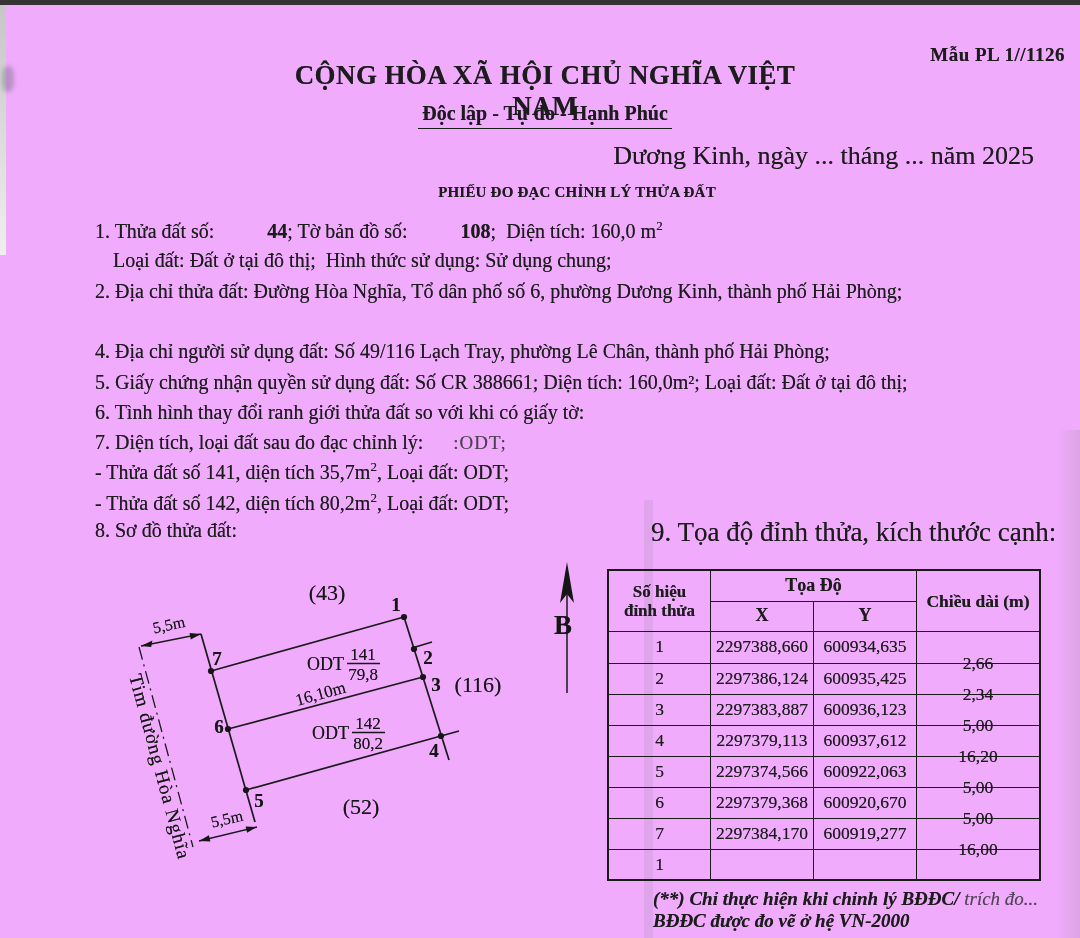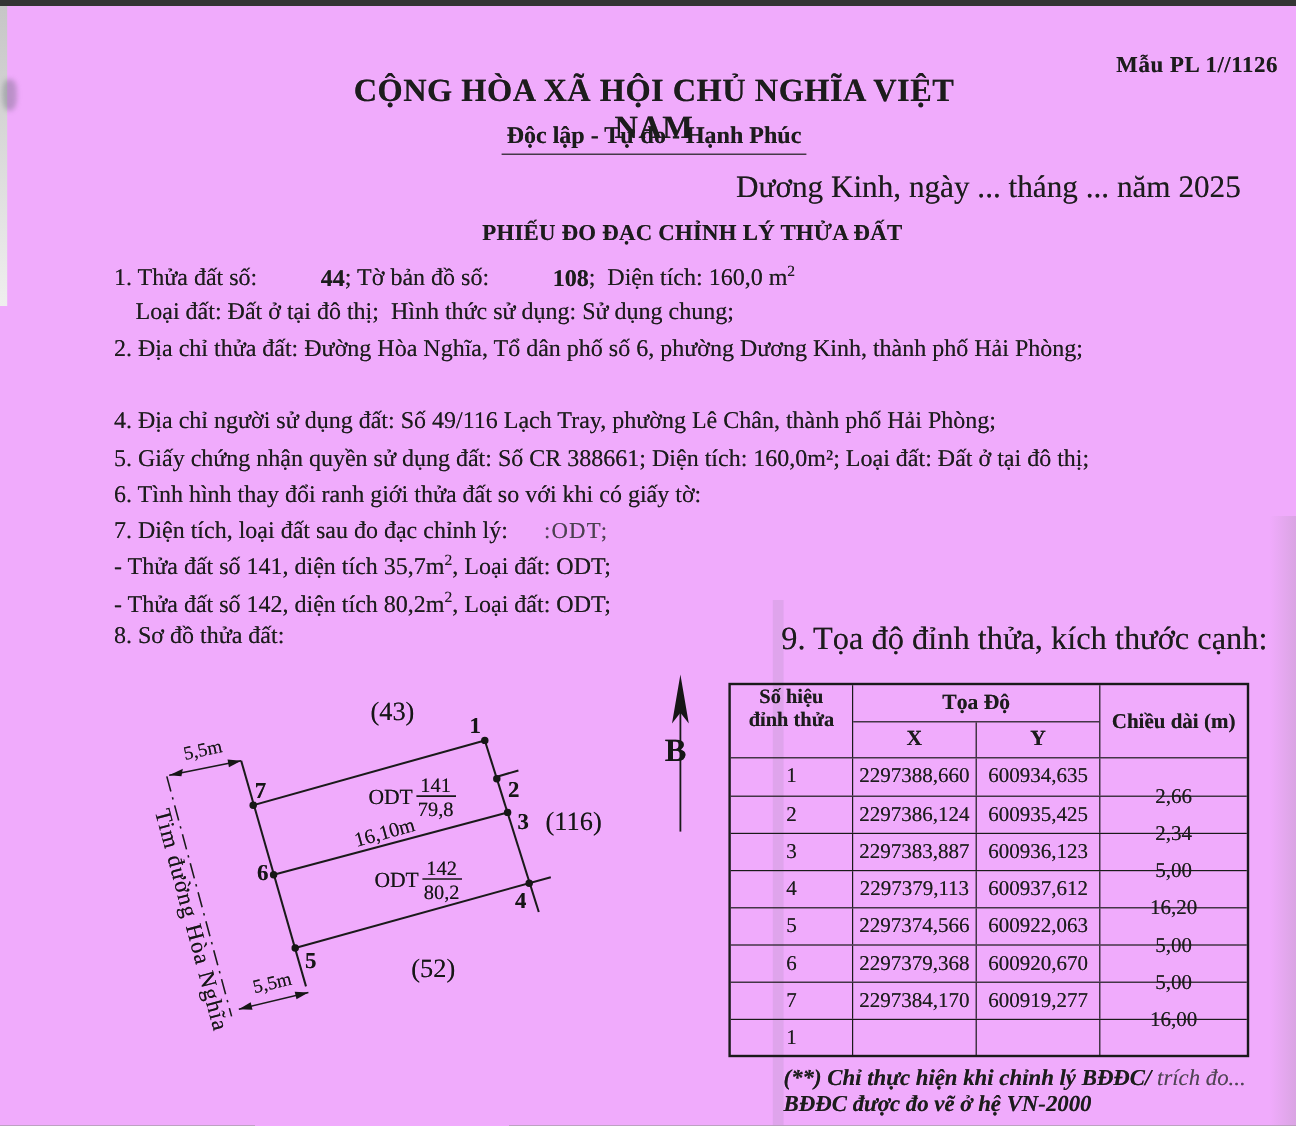--- a/index.html
+++ b/index.html
@@ -23,38 +23,38 @@
     background:linear-gradient(to right, rgba(150,150,150,0), rgba(140,140,140,.22)); }
   
   .form-code { top:44px; right:15px; font-weight:bold; font-size:19px; letter-spacing:.5px; }
   .country { top:60px; left:270px; width:550px; text-align:center;
     font-weight:bold; font-size:27px; letter-spacing:.4px; }
   .motto-wrap { top:92px; left:270px; width:550px; text-align:center; }
   .motto { display:inline-block; font-weight:bold; font-size:20px;
     padding:0 4px 3px 4px; border-bottom:1.6px solid #1c1c1c;margin-top:10px; }
   .date-line { top:141px; right:46px; font-size:26px; }
   .form-title { top:184px; left:327px; width:500px; text-align:center;
-    font-weight:bold; font-size:19px; letter-spacing:.2px; }
+    font-weight:bold; font-size:15px; letter-spacing:.2px; }
   
   .bl { left:95px; font-size:20px; white-space:nowrap; }
   .bl .b { font-weight:bold;margin-left:48px; }
   .bl sup { font-size:13px; }
   .indent { left:113px; }
   .faint-odt {
     display:inline-block; margin-left:30px; letter-spacing:1px;
     color:rgba(55,55,60,.55); filter:blur(.4px); font-size:19px;
   }
   .sec9 { top:517px; left:651px; font-size:27px; }
   
   .tbl { top:569px; left:607px; width:430px; border:2px solid #1a1a1a;
     box-sizing:content-box; background:transparent; }
   .tbl * { box-sizing:border-box; }
   .thdr { display:flex; height:60px; }
   .h-c1 { width:102px; border-right:1.6px solid #1a1a1a; display:flex;
-    flex-direction:column; align-items:center;
+    flex-direction:column; justify-content:center; align-items:center;
     font-weight:bold; font-size:17px; line-height:19px; }
   .h-mid { width:206px; border-right:1.6px solid #1a1a1a; display:flex; flex-direction:column; }
   .h-toado { height:31px; border-bottom:1.6px solid #1a1a1a; text-align:center;
     font-weight:bold; font-size:18px; line-height:29px; }
   .h-xy { flex:1; display:flex; }
   .h-x { width:103px; border-right:1.6px solid #1a1a1a; text-align:center;
     font-weight:bold; font-size:18px; line-height:27px; }
   .h-y { flex:1; text-align:center; font-weight:bold; font-size:18px; line-height:27px; }
   .h-c4 { flex:1; display:flex; align-items:center; justify-content:center;
     font-weight:bold; font-size:17.5px; }

